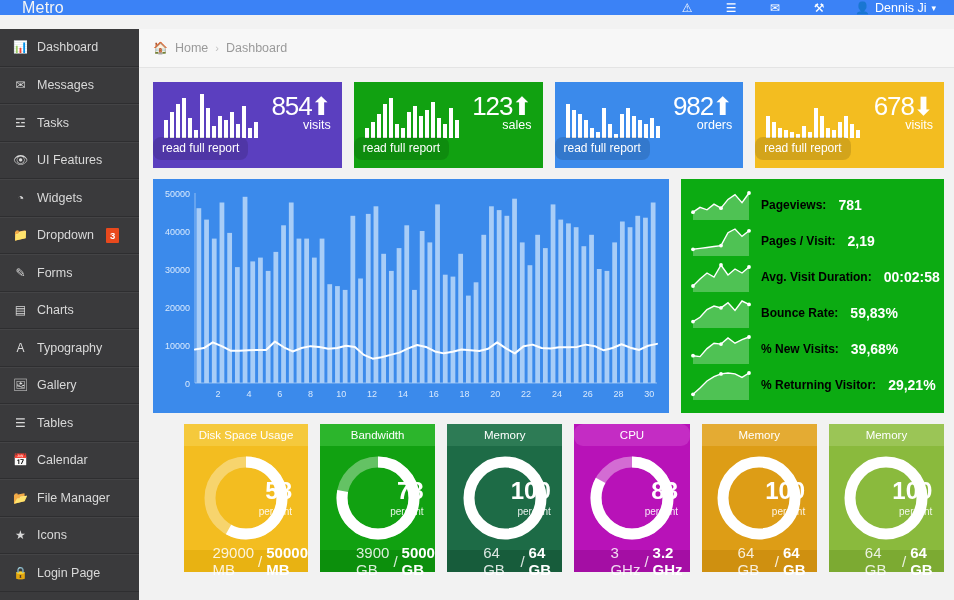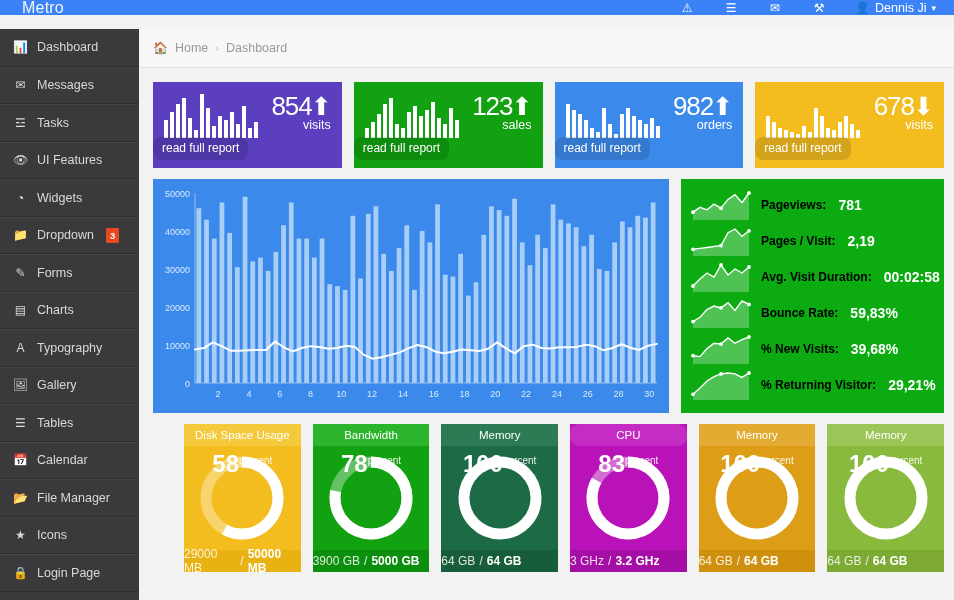--- a/index.html
+++ b/index.html
@@ -82,26 +82,26 @@
   .statline .lab { color: #000000; font-weight: bold; }
   .statline .val { color: #ffffff; font-weight: bold; font-size: 14px; margin-left: 3px; }
   .sparkbox { width: 62px; height: 30px; flex: 0 0 62px; }
 
   
   #gaugerow { display: flex; gap: 12px; padding: 11px 10px 0 14px; }
   .gauge { width: 124px; height: 148px; position: relative; }
   .g-head { height: 22px; display: flex; align-items: center; justify-content: center;
             color: #fff; font-size: 11.5px; }
   .g-body { height: 104px; display: flex; align-items: center; justify-content: center; }
-  .g-foot { height: 22px; display: flex; align-items: center; justify-content: flex-start;
-            color: rgba(255,255,255,.85); font-size: 12px; gap: 4px; }
+  .g-foot { height: 22px; display: flex; align-items: center; justify-content: flex-end;
+            color: rgba(255,255,255,.85); font-size: 15px; gap: 4px; padding-left: 36px; }
   .g-foot b { color: #fff; }
   .donutwrap { position: relative; width: 92px; height: 92px; }
-  .donut-center { position: absolute; inset: 0; display: flex; flex-direction: row;
-                  align-items: flex-start; justify-content: center; color: #fff; }
+  .donut-center { position: absolute; inset: 0; display: flex; flex-direction: column;
+                  align-items: flex-end; justify-content: center; color: #fff; }
   .donut-center .pct { font-size: 24px; line-height: 24px; font-weight: bold; }
   .donut-center .word { font-size: 10px; margin-top: 3px; color: rgba(255,255,255,.9); }
 </style>
 </head>
 <body>
 
 <div id="topbar">
   <div id="brand">Metro</div>
   <div id="topnav">
       <div class="topicon">⚠</div>

